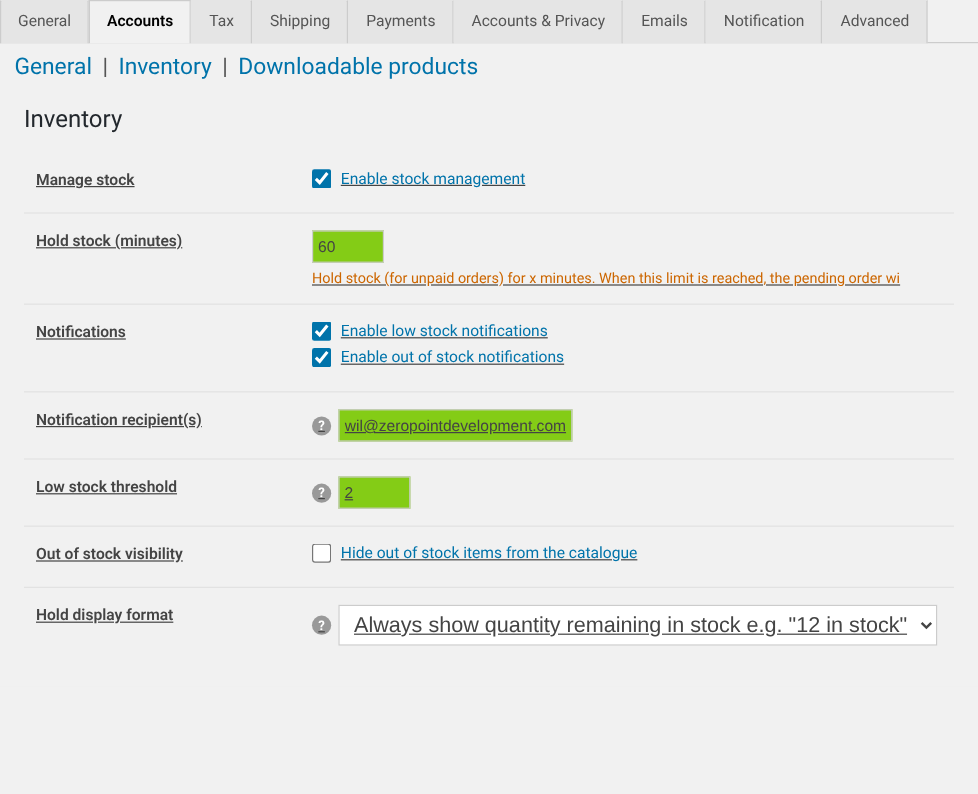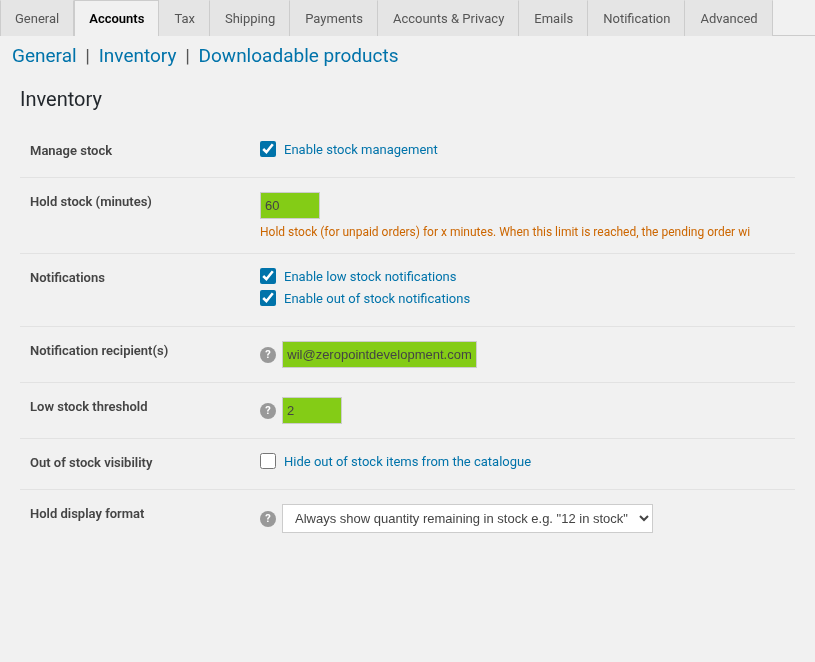--- a/index.html
+++ b/index.html
@@ -72,20 +72,21 @@
     }
     .settings-table tr {
       border-top: 1px solid #e2e2e2;
     }
     .settings-table tr:first-child {
       border-top: none;
     }
     .settings-table td {
       padding: 14px 10px;
       vertical-align: top;
+      text-decoration: underline;
     }
     .settings-table td.label-cell {
       width: 220px;
       font-weight: 600;
       color: #444;
       padding-top: 16px;
     }
     .settings-table td.field-cell {
       padding-left: 20px;
     }
@@ -154,21 +155,21 @@
       text-align: center;
     }
     .small-input {
       width: 60px;
     }
 
     
     .styled-select {
       border: 1px solid #ccc;
       padding: 5px 8px;
-      font-size: 13px;
+      font-size: 18px;
       color: #444;
       background: #fff;
       outline: none;
       cursor: pointer;
       min-width: 320px;
       text-align: center;
     }
   </style>
 </head>
 <body>

